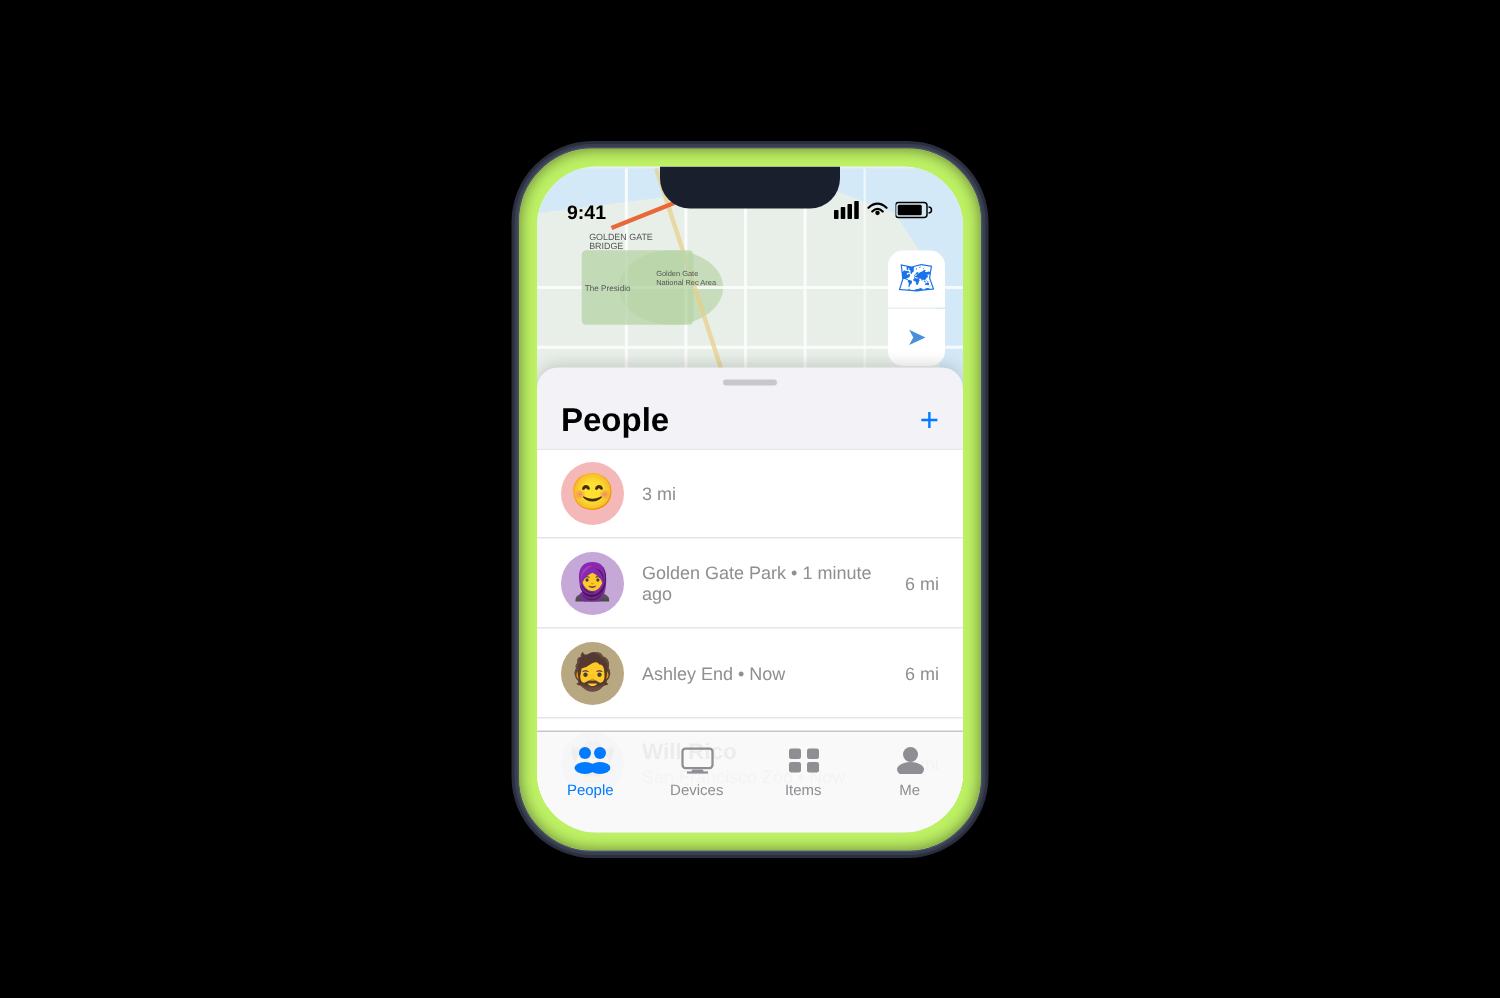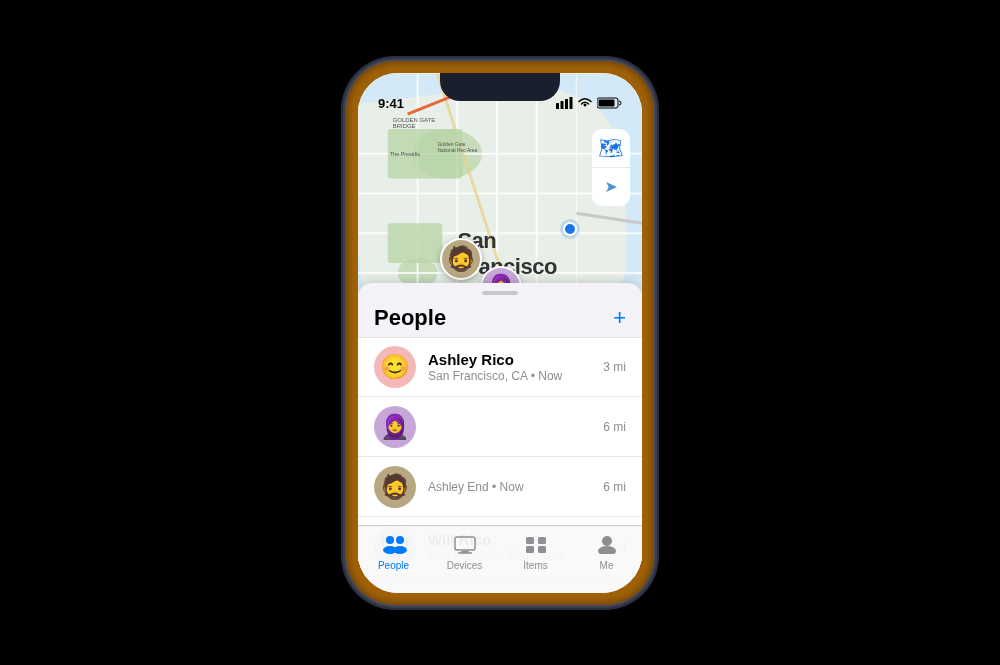--- a/index.html
+++ b/index.html
@@ -8,22 +8,22 @@
       display: flex;
       justify-content: center;
       align-items: center;
       width: 1000px;
       height: 665px;
       font-family: -apple-system, BlinkMacSystemFont, 'Helvetica Neue', sans-serif;
     }
 
     .phone-frame {
       width: 310px;
-      height: 546px;
-      background: #a16207;
+      height: 470px;
+      background: #bef264;
       border-radius: 50px;
       position: relative;
       box-shadow: 0 0 0 2px #3a3f50, 0 0 0 4px #2a2f40, inset 0 0 10px rgba(0,0,0,0.5);
       overflow: hidden;
       border: 1.5px solid #4a5068;
     }
 
     .phone-screen {
       position: absolute;
       top: 12px;
@@ -421,32 +421,29 @@
         <span class="people-title">People</span>
         <span class="people-add">+</span>
       </div>
 
       <div class="people-list">
 
         <div class="person-item">
           <div class="person-avatar" style="background: #f4b8b8;">
             <span>😊</span>
           </div>
-          <div class="person-info">
-            <div class="person-name">Ashley Rico</div>
-            <div class="person-location">San Francisco, CA • Now</div>
-          </div>
           <div class="person-distance">3 mi</div>
         </div>
 
         <div class="person-item">
           <div class="person-avatar" style="background: #c5a8d8;">
             <span>🧕</span>
           </div>
           <div class="person-info">
+            <div class="person-location">Golden Gate Park • 1 minute ago</div>
           </div>
           <div class="person-distance">6 mi</div>
         </div>
 
         <div class="person-item">
           <div class="person-avatar" style="background: #b8a882;">
             <span>🧔</span>
           </div>
           <div class="person-info">
             <div class="person-location">Ashley End • Now</div>

